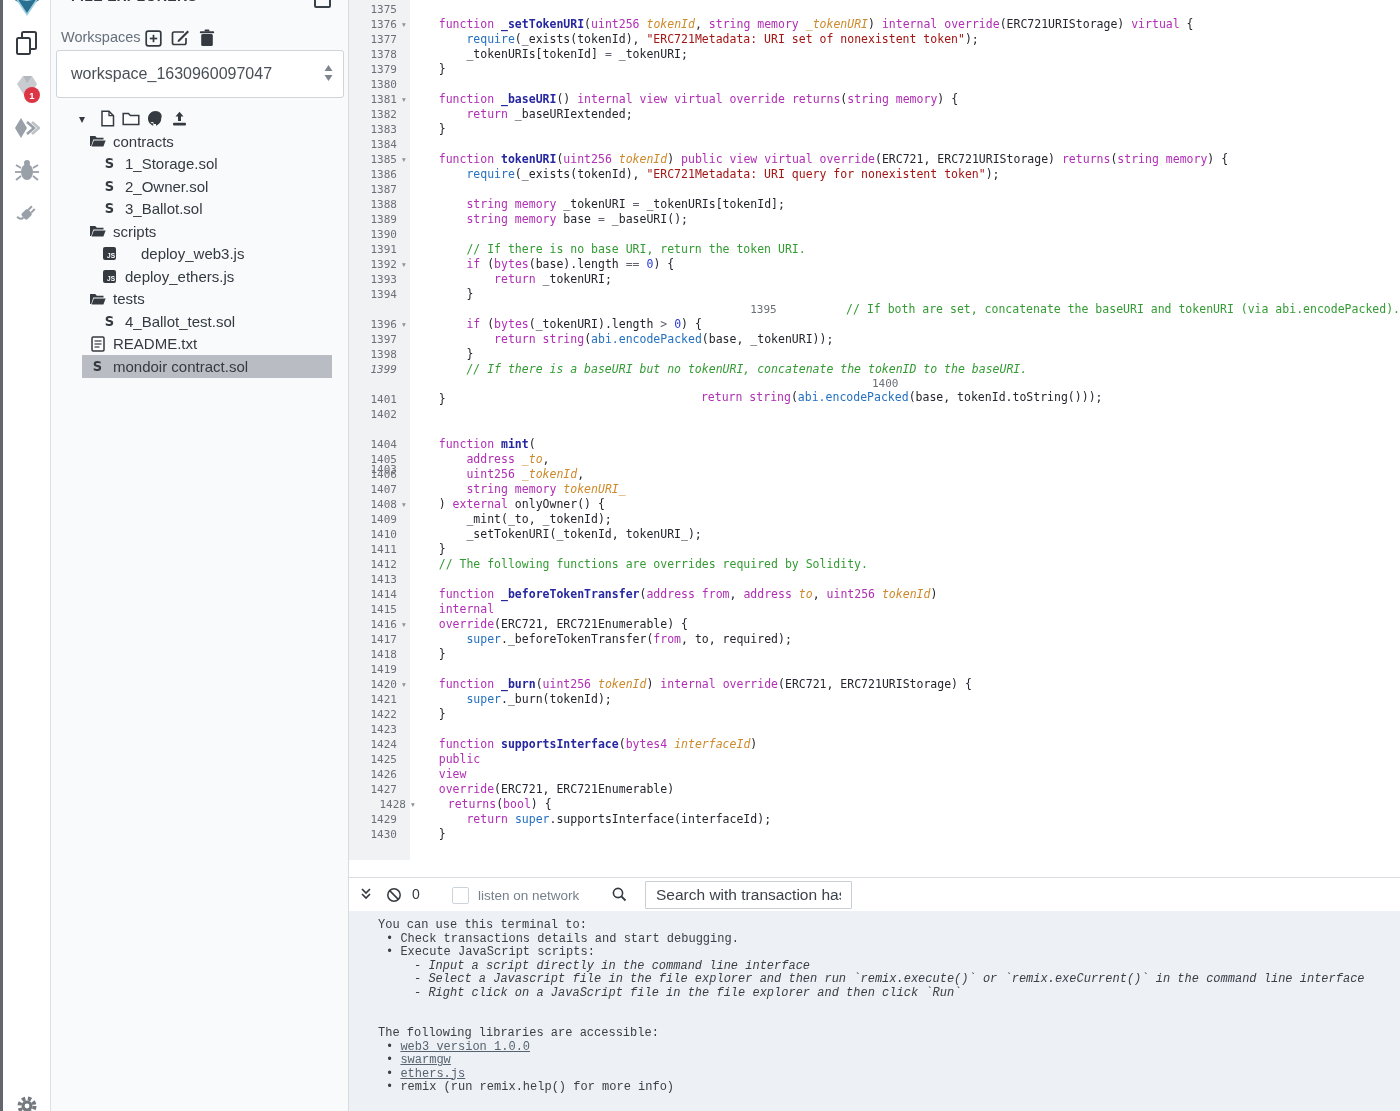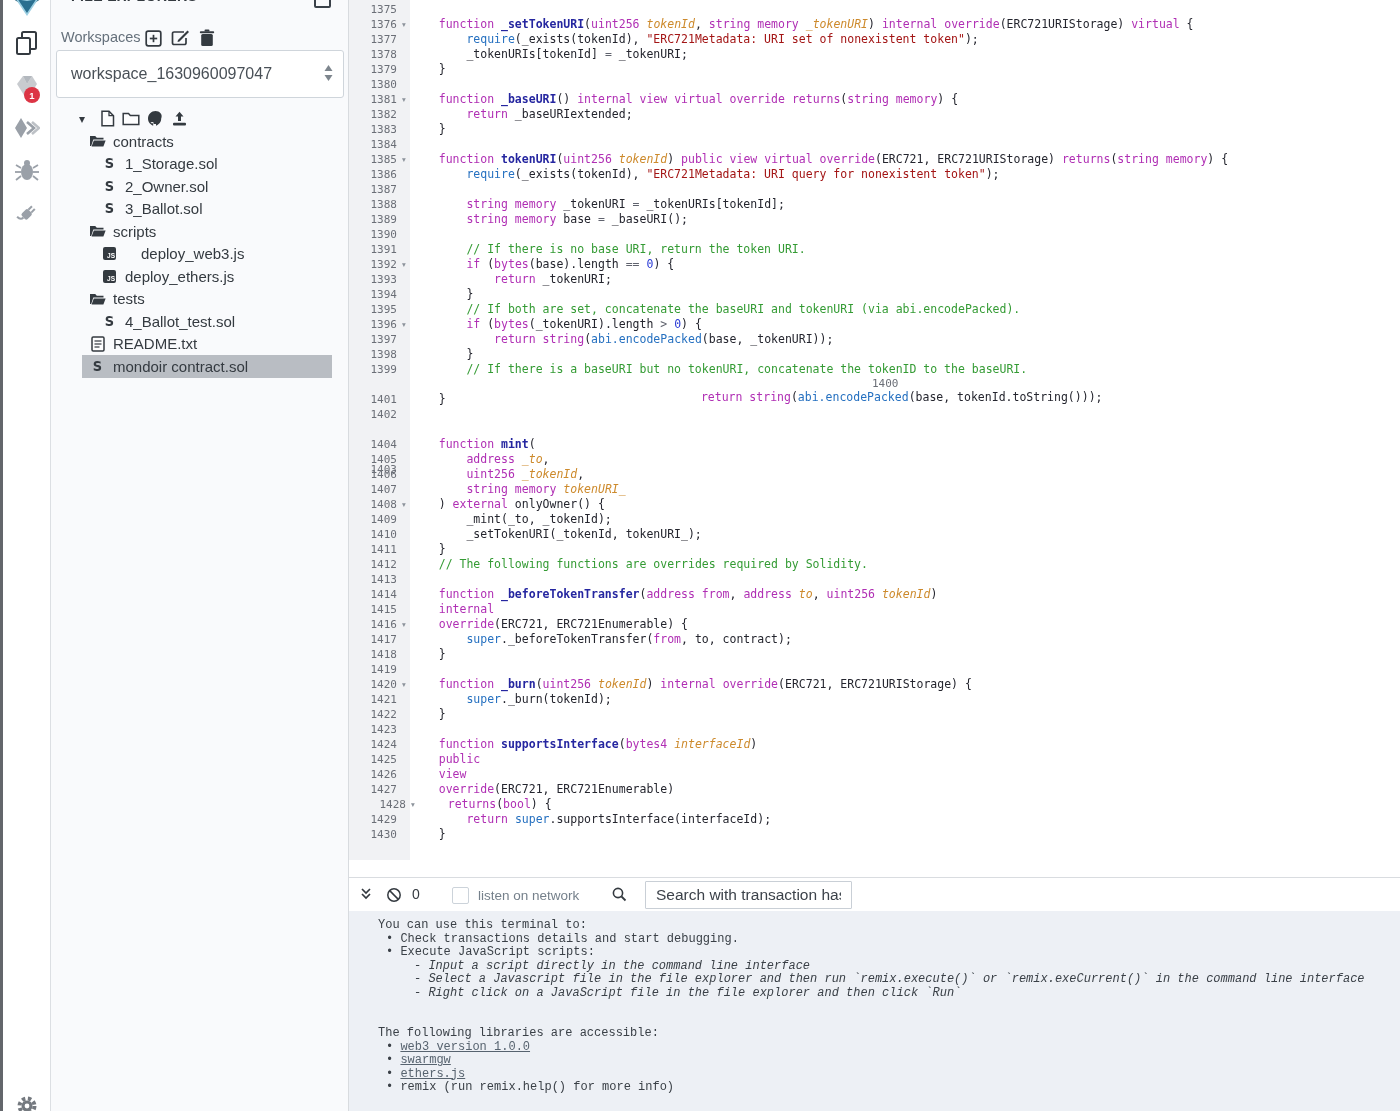--- a/index.html
+++ b/index.html
@@ -393,41 +393,41 @@
       <div class="crow" style="top: 272px;">
         <span class="ln">1393</span>
         <span class="fold"></span>
         <pre><span class="tok-p">            </span><span class="tok-k">return</span><span class="tok-p"> _tokenURI;</span></pre>
       </div>
       <div class="crow" style="top: 287px;">
         <span class="ln">1394</span>
         <span class="fold"></span>
         <pre><span class="tok-p">        }</span></pre>
       </div>
-      <div class="crow" style="top: 302px;">
+      <div class="crow" style="top: 302px; justify-content: flex-end;">
         <span class="ln">1395</span>
         <span class="fold"></span>
         <pre><span class="tok-p">        </span><span class="tok-c">// If both are set, concatenate the baseURI and tokenURI (via abi.encodePacked).</span></pre>
       </div>
       <div class="crow" style="top: 317px;">
         <span class="ln">1396</span>
         <span class="fold">▾</span>
         <pre><span class="tok-p">        </span><span class="tok-k">if</span><span class="tok-p"> (</span><span class="tok-k">bytes</span><span class="tok-p">(_tokenURI).length </span><span class="tok-o">&gt;</span><span class="tok-p"> </span><span class="tok-n">0</span><span class="tok-p">) {</span></pre>
       </div>
       <div class="crow" style="top: 332px;">
         <span class="ln">1397</span>
         <span class="fold"></span>
         <pre><span class="tok-p">            </span><span class="tok-k">return</span><span class="tok-p"> </span><span class="tok-k">string</span><span class="tok-p">(</span><span class="tok-b">abi.encodePacked</span><span class="tok-p">(base, _tokenURI));</span></pre>
       </div>
       <div class="crow" style="top: 347px;">
         <span class="ln">1398</span>
         <span class="fold"></span>
         <pre><span class="tok-p">        }</span></pre>
       </div>
-      <div class="crow" style="top: 362px;">
+      <div class="crow" style="top: 362px; font-style: italic;">
         <span class="ln">1399</span>
         <span class="fold"></span>
         <pre><span class="tok-p">        </span><span class="tok-c">// If there is a baseURI but no tokenURI, concatenate the tokenID to the baseURI.</span></pre>
       </div>
       <div class="crow" style="top: 377px; flex-direction: column;">
         <span class="ln">1400</span>
         <span class="fold"></span>
         <pre><span class="tok-p">        </span><span class="tok-k">return</span><span class="tok-p"> </span><span class="tok-k">string</span><span class="tok-p">(</span><span class="tok-b">abi.encodePacked</span><span class="tok-p">(base, tokenId.toString()));</span></pre>
       </div>
       <div class="crow" style="top: 392px;">
@@ -506,21 +506,21 @@
         <pre><span class="tok-p">    </span><span class="tok-k">internal</span></pre>
       </div>
       <div class="crow" style="top: 617px;">
         <span class="ln">1416</span>
         <span class="fold">▾</span>
         <pre><span class="tok-p">    </span><span class="tok-k">override</span><span class="tok-p">(ERC721, ERC721Enumerable) {</span></pre>
       </div>
       <div class="crow" style="top: 632px;">
         <span class="ln">1417</span>
         <span class="fold"></span>
-        <pre><span class="tok-p">        </span><span class="tok-b">super</span><span class="tok-p">._beforeTokenTransfer(</span><span class="tok-k">from</span><span class="tok-p">, to, contract);</span></pre>
+        <pre><span class="tok-p">        </span><span class="tok-b">super</span><span class="tok-p">._beforeTokenTransfer(</span><span class="tok-k">from</span><span class="tok-p">, to, required);</span></pre>
       </div>
       <div class="crow" style="top: 647px;">
         <span class="ln">1418</span>
         <span class="fold"></span>
         <pre><span class="tok-p">    }</span></pre>
       </div>
       <div class="crow" style="top: 662px;">
         <span class="ln">1419</span>
         <span class="fold"></span>
         <pre></pre>

